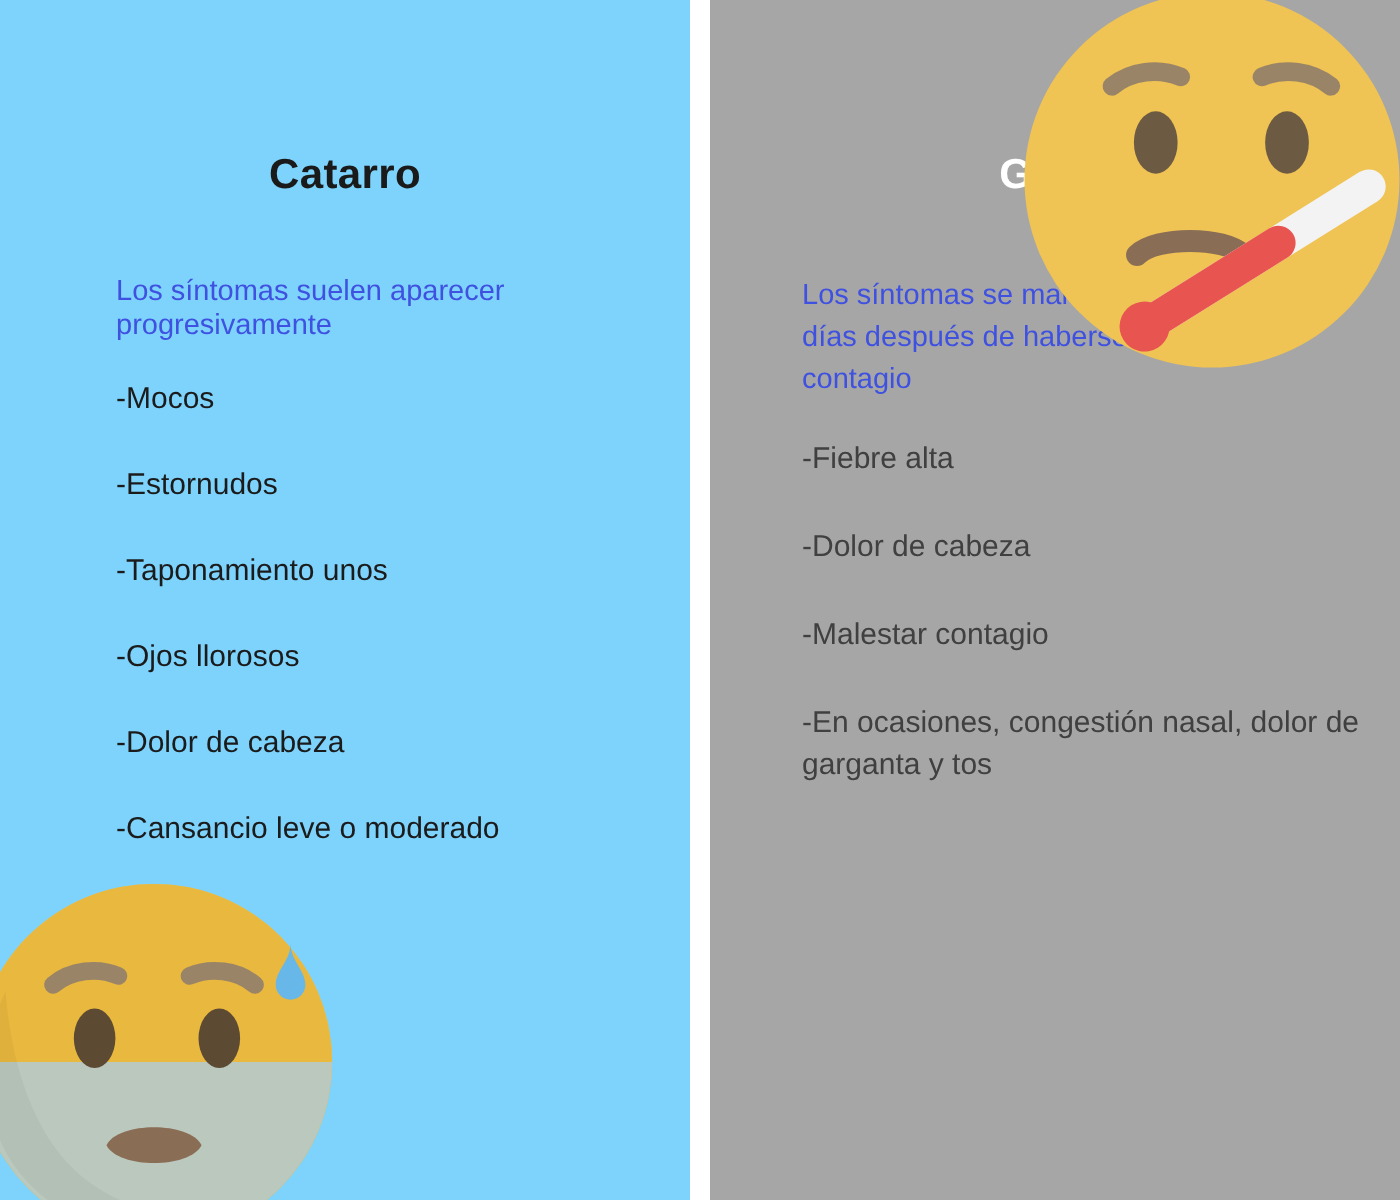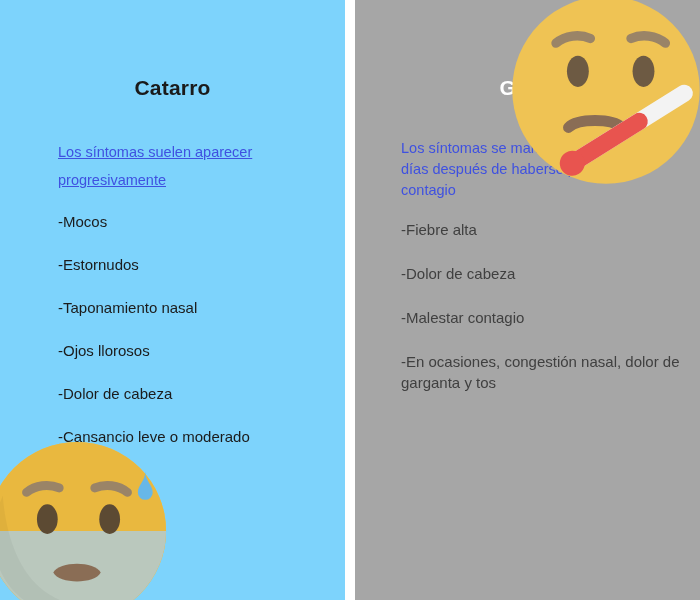--- a/index.html
+++ b/index.html
@@ -66,24 +66,23 @@
   }
   .content-right {
     position: absolute;
     left: 46px;
     right: 18px;
     top: 138px;
   }
   .intro {
     color: #3f51e0;
     font-size: 14.5px;
-    line-height: 28px;
+    line-height: 17px;
     margin: 0 0 18px 0;
     font-weight: normal;
-    text-decoration: underline;
   }
   .intro-right {
     color: #3f51e0;
     font-size: 14.5px;
     line-height: 21px;
     margin: 0 0 18px 0;
   }
   .item {
     color: #1b1b1b;
     font-size: 15px;
@@ -117,21 +116,21 @@
 <body>
 
 <div class="page">
 
   <div class="panel panel-left">
     <h1 class="panel-title title-left">Catarro</h1>
     <div class="content">
       <p class="intro">Los síntomas suelen aparecer progresivamente</p>
       <p class="item">-Mocos</p>
       <p class="item">-Estornudos</p>
-      <p class="item">-Taponamiento nasal</p>
+      <p class="item">-Taponamiento unos</p>
       <p class="item">-Ojos llorosos</p>
       <p class="item">-Dolor de cabeza</p>
       <p class="item">-Cansancio leve o moderado</p>
     </div>
 
     <svg class="emoji emoji-bottom-left" viewBox="0 0 128 128">
       <circle cx="64" cy="64" r="60" fill="#f2c14e"></circle>
       <circle cx="64" cy="64" r="60" fill="#e9b83f"></circle>
       <path d="M4 64a60 60 0 0 0 120 0z" fill="#a9cde8" opacity="0.75"></path>
       <path d="M14 40c-7 16-9 34-2 50 8 19 28 32 52 32 10 0 19-2 27-6-18 2-38-2-52-14C24 89 16 66 14 40z" fill="#000" opacity="0.04"></path>

